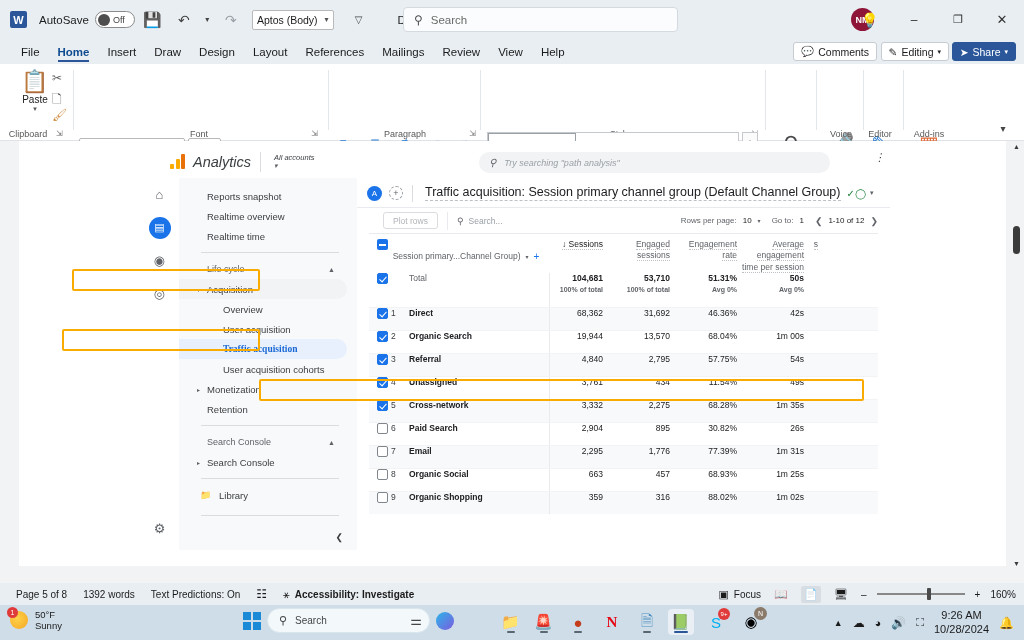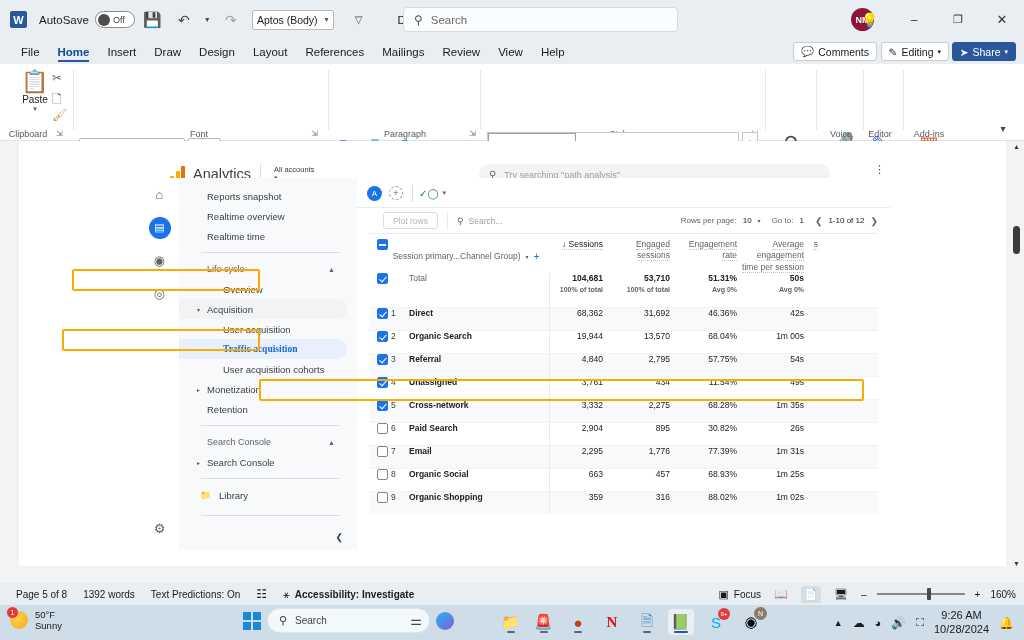--- a/index.html
+++ b/index.html
@@ -154,22 +154,22 @@
     position: absolute; left: 19px; top: 0; width: 987px; height: 425px;
     background: #fff;
   }
 
   
   .ga {
     position: absolute; left: 121px; top: 4px; width: 750px; height: 405px;
     background: #fff; overflow: hidden;
   }
   .ga-top {
-    position: absolute; left: 0; top: 12px; width: 750px; height: 33px;
-    background: #fff; display: flex; align-items: center;
+    position: absolute; left: 0; top: 0; width: 750px; height: 33px;
+    background: #fff; display: flex; align-items: center; font-style: italic;
   }
   .ga-logo-bars { display: flex; align-items: flex-end; gap: 1.5px; margin-left: 30px; }
   .ga-logo-bars i { display: block; width: 4px; background: #f9ab00; border-radius: 1px; }
   .ga-brand { font-size: 14.5px; color: #3c4043; margin-left: 8px; }
   .ga-allacct { font-size: 7.5px; color: #3c4043; margin-left: 13px; line-height: 1.1; }
   .ga-allacct .cv { font-size: 7px; color: #5f6368; }
   .ga-divider-v { width: 1px; height: 20px; background: #dadce0; margin-left: 9px; }
   .ga-search {
     position: absolute; left: 339px; top: 7px; width: 351px; height: 21px;
     background: #f1f3f4; border-radius: 11px; display: flex; align-items: center;
@@ -608,26 +608,26 @@
             <span>Realtime overview</span>
           </div>
           <div class="nav-item">
             <span>Realtime time</span>
           </div>
           <div class="nav-hr"></div>
           <div class="nav-item section">
             <span>Life cycle</span>
             <span class="chev">▲</span>
           </div>
-          <div class="nav-item sub">
-            <span>Overview</span>
-          </div>
           <div class="nav-item" style="background:#f1f3f4;">
             <span class="caret">▾</span>
             <span>Acquisition</span>
+          </div>
+          <div class="nav-item sub">
+            <span>Overview</span>
           </div>
           <div class="nav-item sub">
             <span>User acquisition</span>
           </div>
           <div class="nav-item sub selected">
             <span>Traffic acquisition</span>
           </div>
           <div class="nav-item sub">
             <span>User acquisition cohorts</span>
           </div>
@@ -654,20 +654,21 @@
           </div>
           <div class="nav-hr" style="margin-top:10px;"></div>
           <div class="nav-collapse">❮</div>
         </div>
 
         <div class="ga-main">
           <div class="rep-header">
             <div class="rep-badge">A</div>
             <div class="rep-plus">+</div>
             <div class="rep-vsep"></div>
+            <div class="rep-title">Traffic acquisition: Session primary channel group (Default Channel Group)</div>
             <div class="rep-check">✓◯</div>
             <div class="rep-cv">▾</div>
             <div class="rep-hr"></div>
           </div>
 
           <div class="tbl-toolbar">
             <div class="plot-rows">Plot rows</div>
             <div class="tt-vsep"></div>
             <div class="tt-search">
               <span style="font-size:9px;color:#5f6368;">⚲</span>

